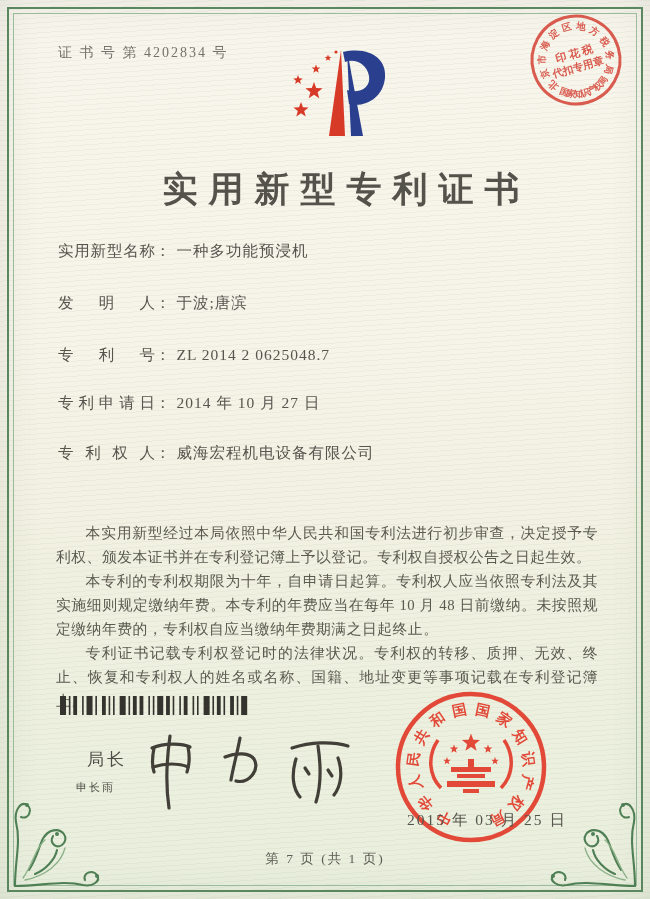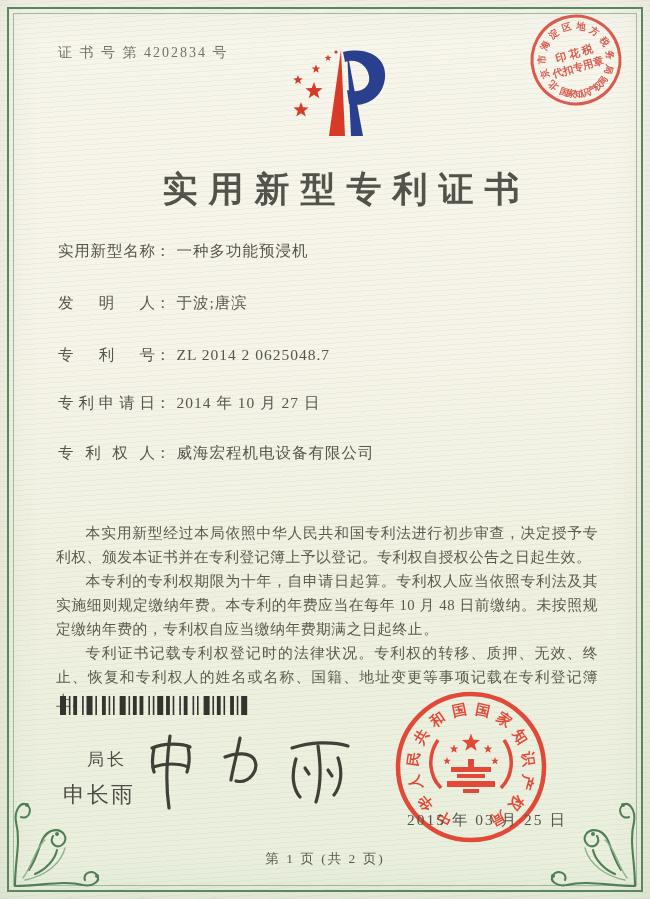--- a/index.html
+++ b/index.html
@@ -21,21 +21,21 @@
   .tax-stamp .ring-text text{font-weight:700;}
   .field-row{position:absolute;left:58px;font-size:15.5px;color:#56554e;white-space:nowrap;}
   .field-label{display:inline-block;width:97px;text-align:justify;text-align-last:justify;}
   .field-value{margin-left:6px;letter-spacing:1px;}
   .body-text{position:absolute;left:56px;top:521px;width:542px;}
   .body-text p{margin:0;font-size:14.8px;line-height:24px;color:#5b5a50;
        text-align:justify;text-indent:2em;letter-spacing:.5px;}
   .barcode{position:absolute;left:60px;top:696px;}
   .issuer-title{position:absolute;left:63px;top:748px;font-size:17px;letter-spacing:3px;color:#4e4d47;
        font-family:"Liberation Sans","DejaVu Sans",sans-serif;margin-left:24px;}
-  .issuer-name{position:absolute;left:63px;top:780px;font-size:22px;letter-spacing:2px;color:#4e4d47;
+  .issuer-name{position:absolute;left:76px;top:780px;font-size:11px;letter-spacing:2px;color:#4e4d47;
        font-family:"Liberation Sans","DejaVu Sans",sans-serif;}
   .signature{position:absolute;left:140px;top:726px;}
   .seal{position:absolute;left:392px;top:688px;}
   .seal text{fill:#e23b2a;font-weight:700;font-family:"Liberation Serif","DejaVu Serif",serif;}
   .seal-date{position:absolute;left:407px;top:810px;font-size:15.5px;letter-spacing:2px;color:#56554c;z-index:3;}
   .footer{position:absolute;left:0;top:850px;width:100%;text-align:center;
        font-size:13.5px;letter-spacing:2px;color:#5e5d55;}
   .corner{position:absolute;pointer-events:none;}
   .corner-bl{left:11px;bottom:9px;}
   .corner-br{right:11px;bottom:9px;transform:scaleX(-1);}
@@ -239,15 +239,15 @@
       <rect x="-14" y="4" width="28" height="4"></rect>
       <rect x="-24" y="11" width="48" height="6"></rect>
       <rect x="-8" y="19" width="16" height="4"></rect>
       <path d="M-30,18 C-42,6 -44,-14 -33,-30" stroke="#e23b2a" stroke-width="3.5" fill="none"></path>
       <path d="M30,18 C42,6 44,-14 33,-30" stroke="#e23b2a" stroke-width="3.5" fill="none"></path>
     </g>
   </svg>
 
   <div class="seal-date">2015 年 03 月 25 日</div>
 
-  <div class="footer">第 1 页 (共 2 页)</div>
+  <div class="footer">第 7 页 (共 1 页)</div>
 
 </div>
 
 </body></html>

